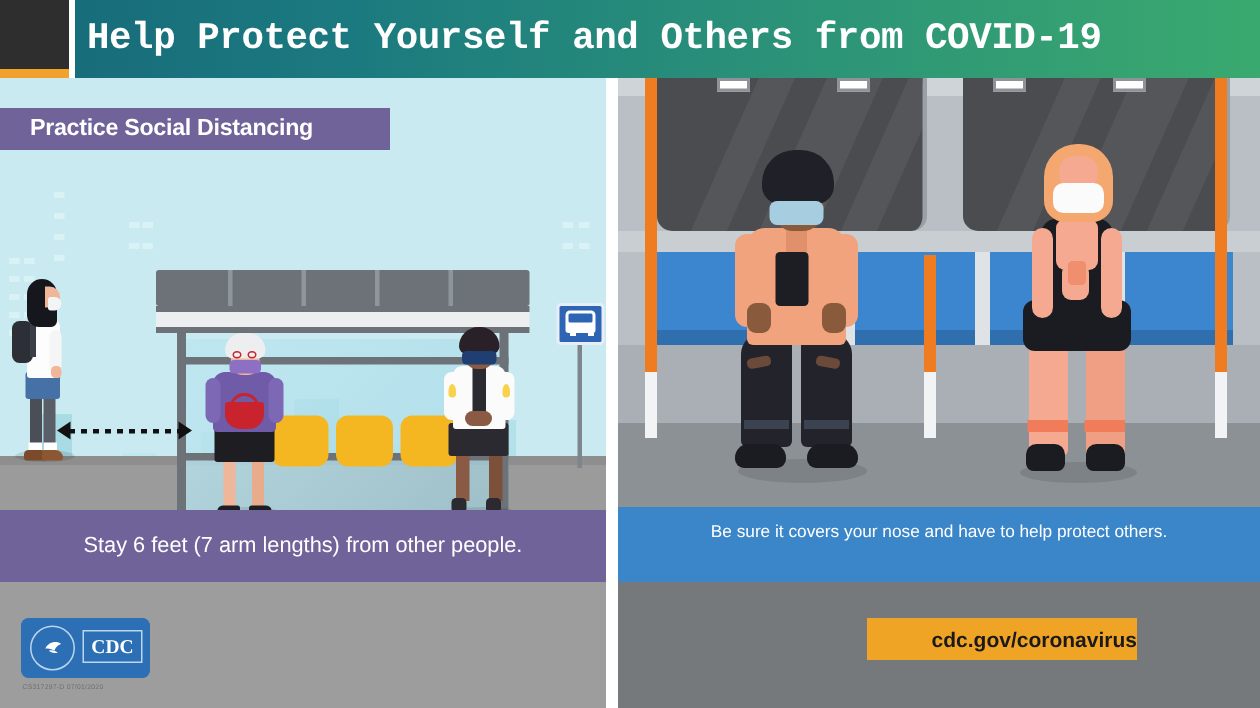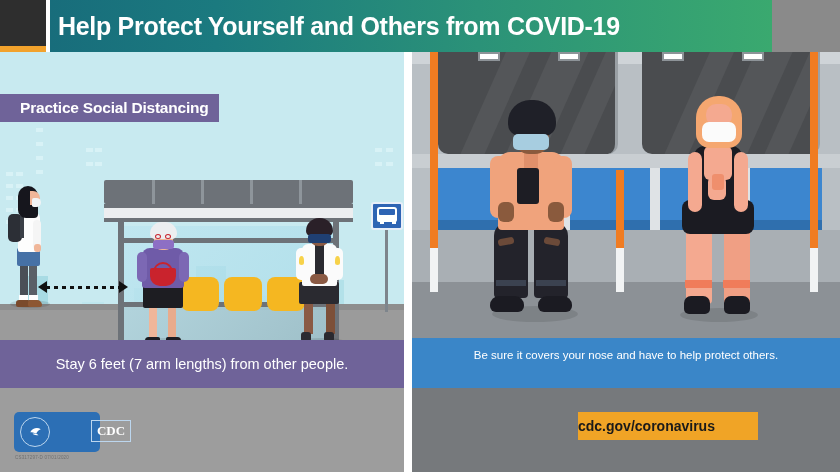--- a/index.html
+++ b/index.html
@@ -1,21 +1,21 @@
 <!DOCTYPE html>
 <html><head>
 <meta charset="utf-8">
 <style>
   html,body{margin:0;padding:0;background:#fff;}
   body{font-family:"Liberation Sans",sans-serif;}
   .poster{position:relative;width:840px;height:472px;overflow:hidden;background:#8a8a8a;}
 
   
-  .header{position:absolute;left:0;top:0;width:772px;height:52px;
-          background:linear-gradient(90deg,#17697a 0%,#1b7a7f 28%,#2b9278 62%,#3aa96f 100%);}
+  .header{position:absolute;left:0;top:0;width:840px;height:52px;
+          background:linear-gradient(90deg,#17697a 0%,#1b7a7f 28%,#2b9278 62%,#3aa96f 100%);font-family:Liberation Mono, monospace;}
   .hdr-black{position:absolute;left:0;top:0;width:46px;height:46px;background:#2e2e2e;}
   .hdr-orange{position:absolute;left:0;top:46px;width:46px;height:6px;background:#f2a22c;}
   .hdr-white-gap{position:absolute;left:46px;top:0;width:4px;height:52px;background:#ffffff;}
   .hdr-title{position:absolute;left:58px;top:7px;width:700px;height:38px;
              color:#ffffff;font-size:25px;font-weight:bold;line-height:38px;
              letter-spacing:-0.3px;white-space:nowrap;}
 
   
   .panel-left{position:absolute;left:0;top:52px;width:404px;height:420px;overflow:hidden;}
   .divider{position:absolute;left:404px;top:52px;width:8px;height:420px;background:#ffffff;}
@@ -24,21 +24,21 @@
   
   .l-sky{position:absolute;left:0;top:0;width:404px;height:252px;background:#c8eaf0;}
   .bldg{position:absolute;bottom:0;background:#b3e1e9;}
   .bldg.lite{background:#bfe7ee;}
   .bldg.dk{background:#a8dbe4;}
   .win-col{position:absolute;width:7px;height:4px;background:#d8f2f6;}
   .l-ground{position:absolute;left:0;top:252px;width:404px;height:64px;background:#9b9b9b;}
   .l-ground2{position:absolute;left:0;top:252px;width:404px;height:6px;background:#8e8e8e;}
 
   
-  .l-banner{position:absolute;left:0;top:42px;width:219px;height:28px;background:#6f6399;}
+  .l-banner{position:absolute;left:0;top:20px;width:260px;height:28px;background:#6f6399;}
   .l-banner span{display:block;color:#fff;font-size:15.5px;font-weight:bold;
                  line-height:28px;padding-left:20px;letter-spacing:-0.2px;white-space:nowrap;}
 
   
   .sh-roof{position:absolute;left:104px;top:128px;width:249px;height:24px;background:#6d7278;border-radius:2px;}
   .sh-roof-ln{position:absolute;top:0;width:3px;height:24px;background:#8e959b;}
   .sh-band{position:absolute;left:104px;top:152px;width:249px;height:18px;background:#eceef0;
            border-top:4px solid #6d7278;border-bottom:4px solid #6d7278;box-sizing:border-box;}
   .sh-glass{position:absolute;left:118px;top:174px;width:221px;height:116px;
             background:linear-gradient(135deg,rgba(190,230,240,.85),rgba(160,215,230,.6));}
@@ -71,21 +71,21 @@
   .l-cap span{display:block;text-align:center;color:#fff;font-size:14.5px;line-height:48px;}
   .l-foot{position:absolute;left:0;top:336px;width:404px;height:84px;background:#9d9d9d;}
 
   
   .cdc-box{position:absolute;left:14px;top:360px;width:86px;height:40px;background:#2c6fb5;border-radius:5px;}
   .cdc-seal{position:absolute;left:20px;top:365px;width:30px;height:30px;border-radius:50%;
             border:1.5px solid #bcd6ee;box-sizing:border-box;}
   .cdc-bird{position:absolute;left:28px;top:372px;width:15px;height:15px;}
   .cdc-txt{position:absolute;left:55px;top:368px;width:40px;height:22px;border:1px solid #bcd6ee;
            box-sizing:border-box;color:#fff;font-size:13px;font-weight:bold;text-align:center;line-height:20px;
-           font-family:"Liberation Serif",serif;margin-left:36px;}
+           font-family:"Liberation Serif",serif;}
   .cdc-code{position:absolute;left:15px;top:403px;color:#6f6f6f;font-size:4.5px;letter-spacing:.2px;white-space:nowrap;}
 
   
   .r-wall{position:absolute;left:0;top:0;width:428px;height:230px;background:#b9bfc4;}
   .r-ceiling{position:absolute;left:0;top:0;width:428px;height:12px;background:#cfd4d8;}
   .r-win{position:absolute;top:0;height:102px;background:#4a4c4f;border-radius:0 0 10px 10px;
          border-right:3px solid #9aa0a5;box-sizing:border-box;overflow:hidden;}
   .r-win i{position:absolute;top:-30px;width:22px;height:190px;background:rgba(255,255,255,.06);
            transform:rotate(24deg);display:block;}
   .r-winclip{position:absolute;top:0;width:22px;height:9px;background:#fff;border:2px solid #8d9398;box-sizing:border-box;}
@@ -101,21 +101,21 @@
 
   
   .r-banner{position:absolute;left:0;top:24px;width:138px;height:26px;background:#3a86c8;}
   .r-banner span{display:block;color:#fff;font-size:14px;font-weight:bold;line-height:26px;
                  padding-left:18px;white-space:nowrap;}
   .r-cap{position:absolute;left:0;top:286px;width:428px;height:50px;background:#3a86c8;}
   .r-cap span{display:block;text-align:center;color:#fff;font-size:11.5px;line-height:16px;}
   .r-cap span:first-child{padding-top:9px;}
   .r-foot{position:absolute;left:0;top:336px;width:428px;height:84px;background:#76797c;}
   .url-btn{position:absolute;left:166px;top:360px;width:180px;height:28px;background:#f0a426;}
-  .url-btn span{display:block;color:#1a1a1a;font-size:14px;font-weight:bold;line-height:28px;text-align:left;}
+  .url-btn span{display:block;color:#1a1a1a;font-size:14px;font-weight:bold;line-height:28px;text-align:right;}
 </style>
 </head>
 <body>
 
 <div class="poster">
 
   <div class="header">
     <div class="hdr-black"></div>
     <div class="hdr-orange"></div>
     <div class="hdr-white-gap"></div>

